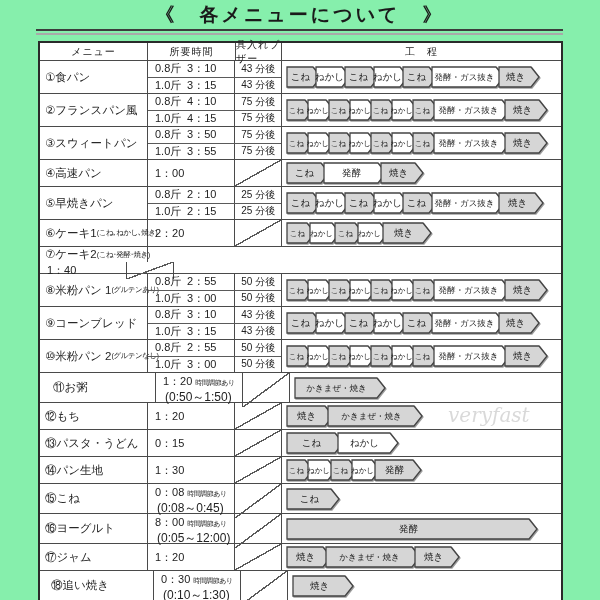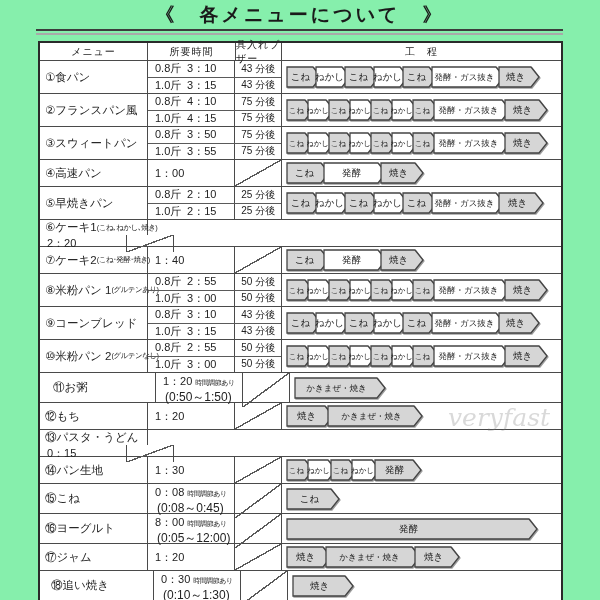--- a/index.html
+++ b/index.html
@@ -39,21 +39,21 @@
   .time-single { flex-direction:column; align-items:flex-start; justify-content:center;
                  padding:1px 2px 1px 7px; }
   .tline { display:flex; align-items:baseline; gap:3px; white-space:nowrap; }
   .tmain { font-size:11px; }
   .tnote { font-size:7px; letter-spacing:-0.5px; }
   .trange { font-size:12px; padding-left:2px; white-space:nowrap; }
 
   .proc-cell { display:flex; align-items:center; padding-left:4px; overflow:hidden; }
   .step { margin-right:-7px; filter:drop-shadow(1.5px 1.5px 0 rgba(60,60,60,0.5)); flex:none; }
 
-  .watermark { position:absolute; top:403px; left:448px; font-size:25px; font-style:italic;
+  .watermark { position:absolute; top:403px; left:448px; font-size:20px; font-style:italic;
                font-family:"DejaVu Serif","Liberation Serif",serif; color:rgba(120,120,120,0.28);
                pointer-events:none; z-index:5; }
 </style>
 </head>
 <body>
 
 <div class="page">
   <div class="title">《　各メニューについて　》</div>
   <div class="rule1"></div>
   <div class="rule2"></div>
@@ -324,21 +324,21 @@
           <svg width="74" height="22" class="step">
             <polygon points="1,1 65,1 73,11 65,21 1,21" fill="#ffffff" stroke="#444444" stroke-width="1.3"></polygon>
             <text x="33.5" y="14.2" text-anchor="middle" font-size="8.5" fill="#1a1a1a">発酵・ガス抜き</text>
           </svg>
           <svg width="46" height="22" class="step">
             <polygon points="1,1 37,1 45,11 37,21 1,21" fill="#d6d6d6" stroke="#444444" stroke-width="1.3"></polygon>
             <text x="19.5" y="14.2" text-anchor="middle" font-size="9.5" fill="#1a1a1a">焼き</text>
           </svg>
         </div>
       </div>
-      <div class="trow" style="height: 27px; flex-direction: column;">
+      <div class="trow" style="height: 27px;">
         <div class="cell c-menu menu-cell">
           <span>⑥ケーキ1</span>
           <span class="menu-note">(こね､ねかし､焼き)</span>
         </div>
         <div class="midcol" style="border-right: 1px solid rgb(74, 74, 74);">
           <div class="subrow">
             <div class="time-cell time-single">
               <div class="tline">
                 <span class="tmain">2：20</span>
               </div>
@@ -362,21 +362,21 @@
           <svg width="32" height="22" class="step">
             <polygon points="1,1 23,1 31,11 23,21 1,21" fill="#ffffff" stroke="#444444" stroke-width="1.3"></polygon>
             <text x="12.5" y="14.2" text-anchor="middle" font-size="7.5" fill="#1a1a1a">ねかし</text>
           </svg>
           <svg width="50" height="22" class="step">
             <polygon points="1,1 41,1 49,11 41,21 1,21" fill="#d6d6d6" stroke="#444444" stroke-width="1.3"></polygon>
             <text x="21.5" y="14.2" text-anchor="middle" font-size="9.5" fill="#1a1a1a">焼き</text>
           </svg>
         </div>
       </div>
-      <div class="trow" style="height: 27px;">
+      <div class="trow" style="height: 27px; flex-direction: column;">
         <div class="cell c-menu menu-cell">
           <span>⑦ケーキ2</span>
           <span class="menu-note">(こね･発酵･焼き)</span>
         </div>
         <div class="midcol" style="border-right: 1px solid rgb(74, 74, 74);">
           <div class="subrow">
             <div class="time-cell time-single">
               <div class="tline">
                 <span class="tmain">1：40</span>
               </div>
@@ -623,21 +623,21 @@
           <svg width="48" height="22" class="step">
             <polygon points="1,1 39,1 47,11 39,21 1,21" fill="#d6d6d6" stroke="#444444" stroke-width="1.3"></polygon>
             <text x="20.5" y="14.2" text-anchor="middle" font-size="9.5" fill="#1a1a1a">焼き</text>
           </svg>
           <svg width="96" height="22" class="step">
             <polygon points="1,1 87,1 95,11 87,21 1,21" fill="#d6d6d6" stroke="#444444" stroke-width="1.3"></polygon>
             <text x="44.5" y="14.2" text-anchor="middle" font-size="8.5" fill="#1a1a1a">かきまぜ・焼き</text>
           </svg>
         </div>
       </div>
-      <div class="trow" style="height: 27px; flex-direction: column;">
+      <div class="trow" style="height: 27px;">
         <div class="cell c-menu menu-cell">
           <span>⑬パスタ・うどん</span>
         </div>
         <div class="midcol" style="border-right: 1px solid rgb(74, 74, 74);">
           <div class="subrow">
             <div class="time-cell time-single">
               <div class="tline">
                 <span class="tmain">0：15</span>
               </div>
             </div>

